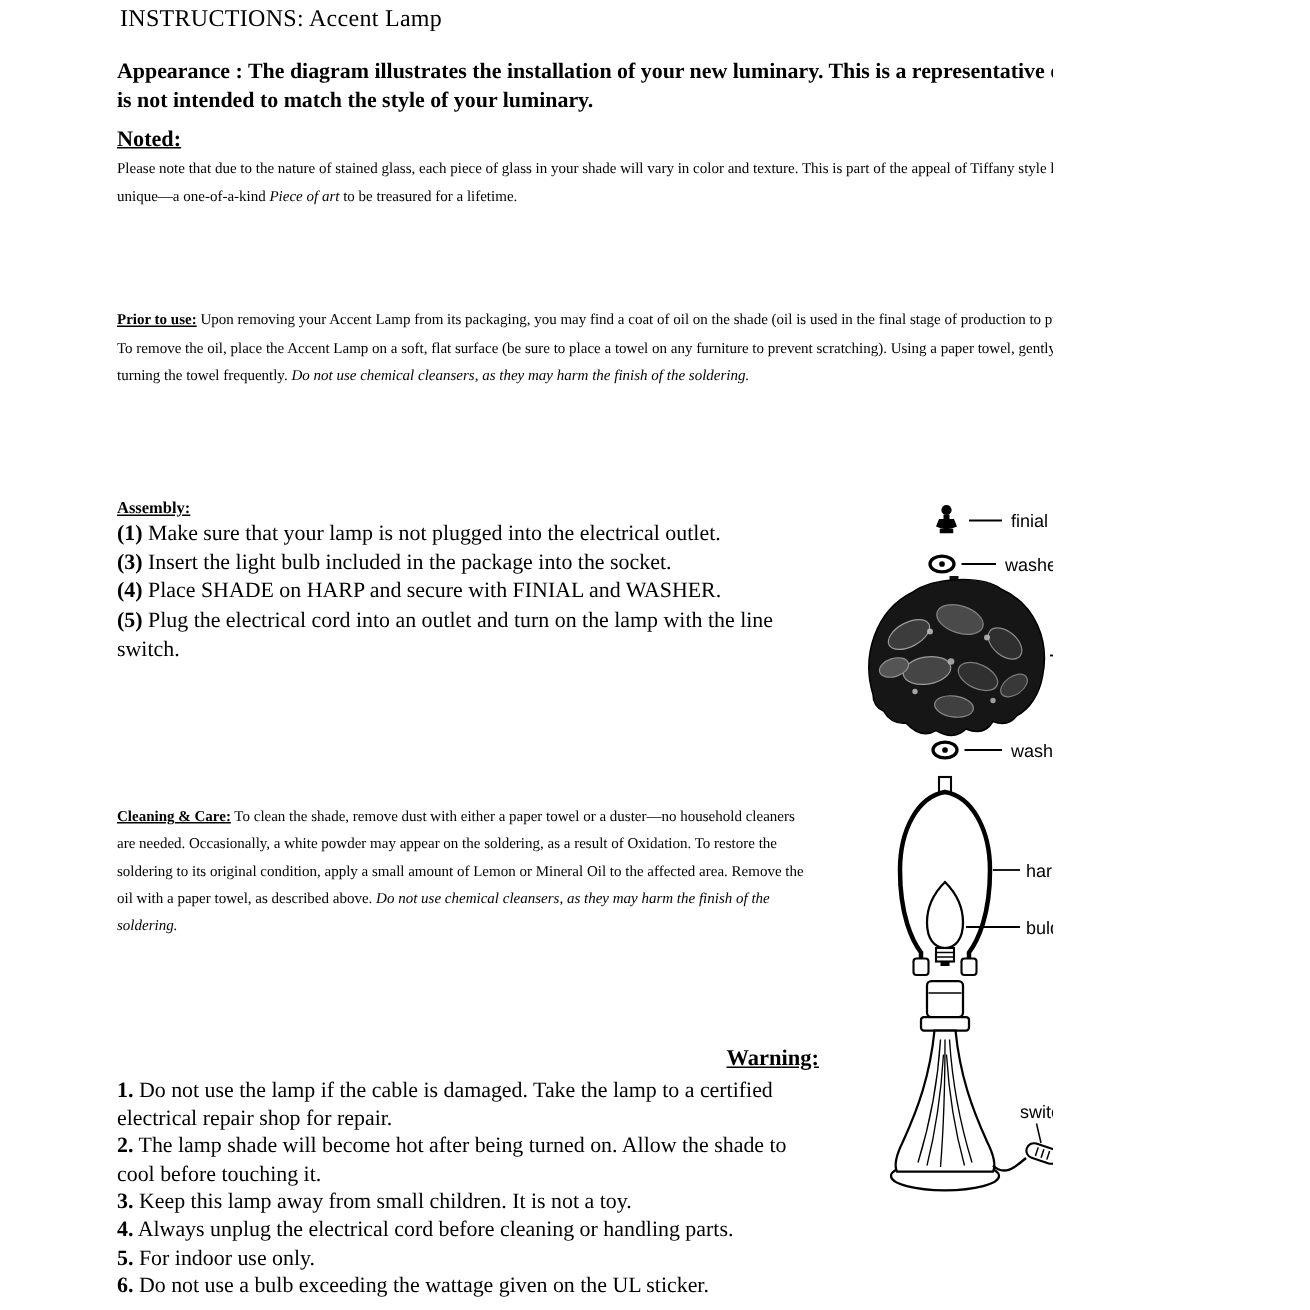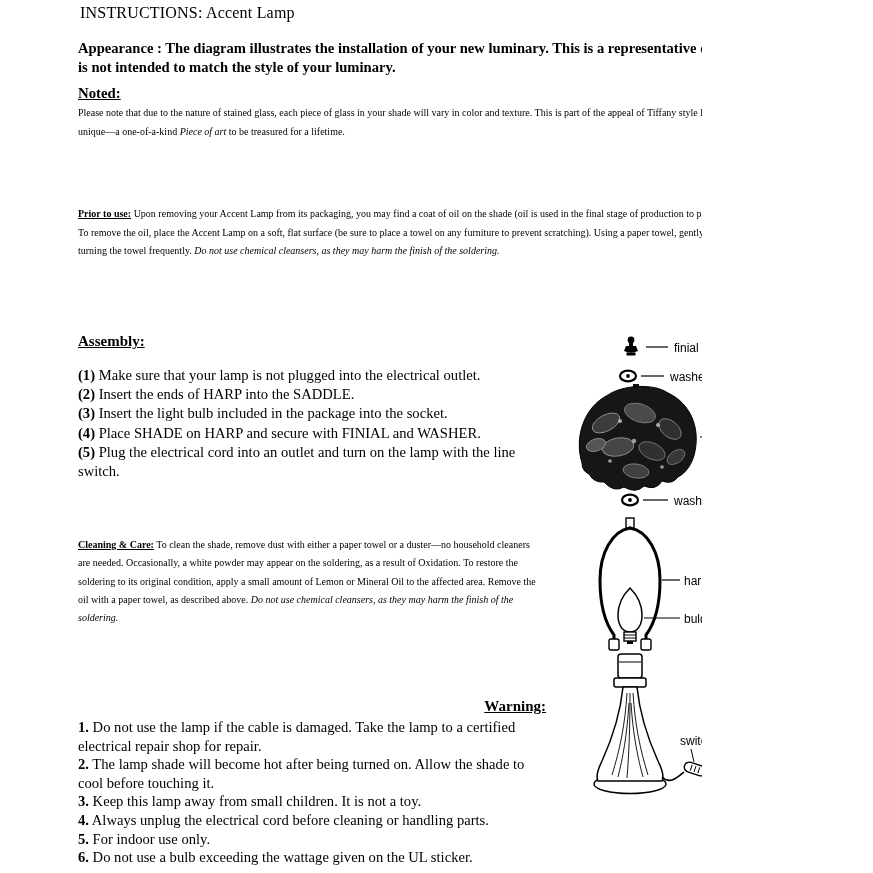--- a/index.html
+++ b/index.html
@@ -14,21 +14,21 @@
   .b { font-weight:bold; }
   .i { font-style:italic; }
   .hd { font-weight:bold; text-decoration:underline; }
   .body-text { font-size:10px; line-height:18.7px; }
   #title { left:80px; top:4px; font-size:16px; letter-spacing:.2px; }
   #sec-appearance { left:78px; top:39px; width:706px; font-weight:bold; font-size:14.6px; line-height:19px; }
   #sec-noted { left:78px; top:85px; width:716px; }
   #sec-noted .hd-line { display:block; margin-bottom:2px; font-size:14.8px; }
   #sec-prior { left:78px; top:205px; width:718px; }
   #sec-assembly { left:78px; top:333px; width:458px; }
-  #sec-assembly .hd-line { display:block; margin-bottom:16px; font-size:15px; }
+  #sec-assembly .hd-line { display:block; margin-bottom:2px; font-size:11px; }
   #sec-assembly .li { font-size:14.6px; line-height:19.2px; }
   #sec-cleaning { left:78px; top:536px; width:462px; }
   #sec-cleaning .body-text { line-height:18.3px; }
   #sec-warning { left:78px; top:698px; width:468px; }
   #sec-warning .hd-line { display:block; margin-bottom:3px; font-size:15px;text-align:right; }
   #sec-warning .li { font-size:14.6px; line-height:18.6px; }
   #diagram { left:550px; top:325px; }
   .dlabel { font-family:"Liberation Sans", sans-serif; font-size:12px; fill:#000; }
   .wire { stroke:#000; fill:none; }
 </style>
@@ -48,21 +48,20 @@
     <p class="body-text"><span>Please note that due to the nature of stained glass, each piece of glass in your shade will vary in color and texture.  This is part of the appeal of Tiffany style lamps—each one is unique—a one-of-a-kind </span><span class="i">Piece of art</span><span> to be treasured for a lifetime.</span></p>
   </div>
 
   <div class="abs" id="sec-prior">
     <p class="body-text"><span class="hd">Prior to use:</span><span> Upon removing your Accent Lamp from its packaging, you may find a coat of oil on the shade (oil is used in the final stage of production to protect the soldering).  To remove the oil, place the Accent Lamp on a soft, flat surface (be sure to place a towel on any furniture to prevent scratching).  Using a paper towel, gently buff the shade, turning the towel frequently.  </span><span class="i">Do not use chemical cleansers, as they may harm the finish of the soldering.</span></p>
   </div>
 
   <div class="abs" id="sec-assembly">
     <span class="hd hd-line">Assembly:</span>
     <div class="li"><span class="b">(1)</span> <span>Make sure that your lamp is not plugged into the electrical outlet.</span></div>
-    <div class="li"><span class="b">(2)</span> <span>Insert the ends of HARP into the SADDLE.</span></div>
     <div class="li"><span class="b">(3)</span> <span>Insert the light bulb included in the package into the socket.</span></div>
     <div class="li"><span class="b">(4)</span> <span>Place SHADE on HARP and secure with FINIAL and WASHER.</span></div>
     <div class="li"><span class="b">(5)</span> <span>Plug the electrical cord into an outlet and turn on the lamp with the line switch.</span></div>
   </div>
 
   <div class="abs" id="sec-cleaning">
     <p class="body-text"><span class="hd">Cleaning &amp; Care:</span><span> To clean the shade, remove dust with either a paper towel or a duster—no household cleaners are needed.  Occasionally, a white powder may appear on the soldering, as a result of Oxidation. To restore the soldering to its original condition, apply a small amount of Lemon or Mineral Oil to the affected area.  Remove the oil with a paper towel, as described above.  </span><span class="i">Do not use chemical cleansers, as they may harm the finish of the soldering.</span></p>
   </div>
 
   <div class="abs" id="sec-warning">

